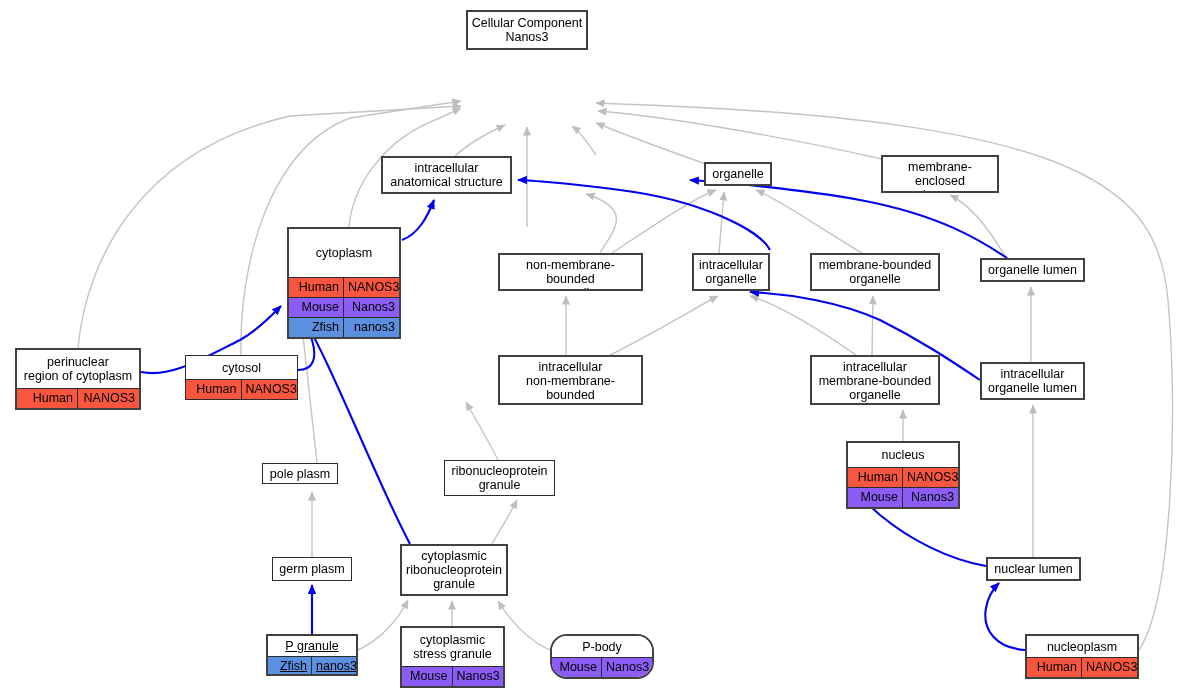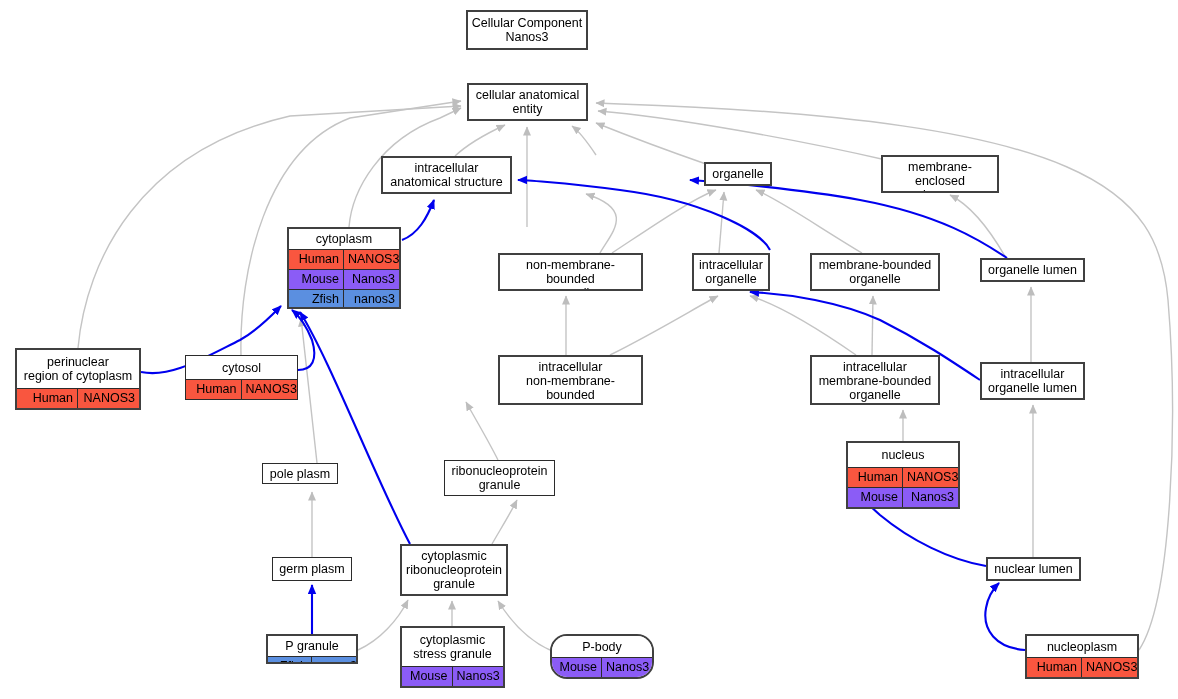--- a/index.html
+++ b/index.html
@@ -107,36 +107,32 @@
       <path d="M980,380 C950,360 920,340 880,320 C840,302 790,294 750,292"></path>
       <path d="M1025,650 C996,648 982,630 986,608 C988,596 994,588 999,583"></path>
       <path d="M986,566 C950,560 910,540 880,515 C872,508 866,502 861,497"></path>
       <path d="M312,634 L312,585"></path>
     </g>
   </svg>
 <div class="node thick" style="left: 466px; top: 10px; width: 122px; height: 40px;">
       <div class="nlabel">Cellular Component
 Nanos3</div>
     </div>
-    <div class="node thick" style="left: 467px; top: 83px; width: 121px; height: 38px;">
-      <div class="nlabel">cellular anatomical
-entity</div>
-    </div>
     <div class="node thick" style="left: 381px; top: 156px; width: 131px; height: 38px;">
       <div class="nlabel">intracellular
 anatomical structure</div>
     </div>
     <div class="node thick" style="left: 704px; top: 162px; width: 68px; height: 24px;">
       <div class="nlabel">organelle</div>
     </div>
     <div class="node thick" style="left: 881px; top: 155px; width: 118px; height: 38px;">
       <div class="nlabel">membrane-enclosed
 lumen</div>
     </div>
-    <div class="node thick" style="left: 287px; top: 227px; width: 114px; height: 82px;">
+    <div class="node thick" style="left: 287px; top: 227px; width: 114px; height: 112px;">
       <div class="nlabel">cytoplasm</div>
       <div class="ann">
         <div class="cell left sp-human">Human</div>
         <div class="cell sp-human">NANOS3</div>
       </div>
       <div class="ann">
         <div class="cell left sp-mouse">Mouse</div>
         <div class="cell sp-mouse">Nanos3</div>
       </div>
       <div class="ann">
@@ -210,21 +206,21 @@
       <div class="nlabel">germ plasm</div>
     </div>
     <div class="node thick" style="left: 400px; top: 544px; width: 108px; height: 52px;">
       <div class="nlabel">cytoplasmic
 ribonucleoprotein
 granule</div>
     </div>
     <div class="node thick" style="left: 986px; top: 557px; width: 95px; height: 24px;">
       <div class="nlabel">nuclear lumen</div>
     </div>
-    <div class="node thick" style="left: 266px; top: 634px; width: 92px; height: 30px;">
+    <div class="node thick" style="left: 266px; top: 634px; width: 92px; height: 42px; text-decoration: underline;">
       <div class="nlabel">P granule</div>
       <div class="ann">
         <div class="cell left sp-zfish">Zfish</div>
         <div class="cell sp-zfish">nanos3</div>
       </div>
     </div>
     <div class="node thick" style="left: 400px; top: 626px; width: 105px; height: 62px;">
       <div class="nlabel">cytoplasmic
 stress granule</div>
       <div class="ann">

